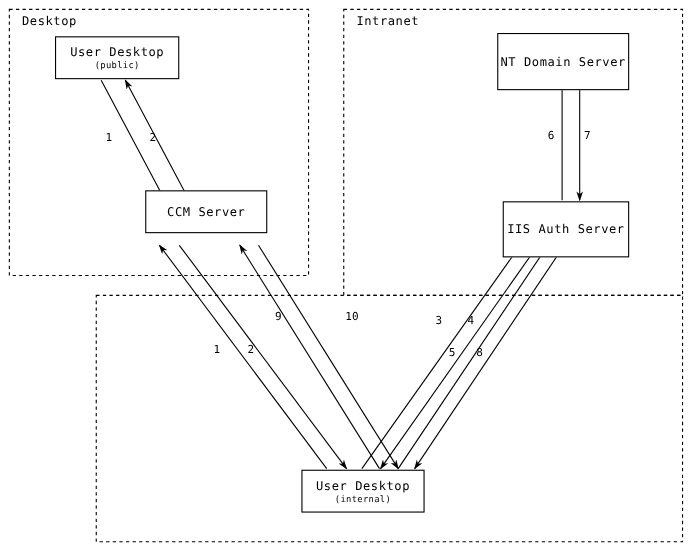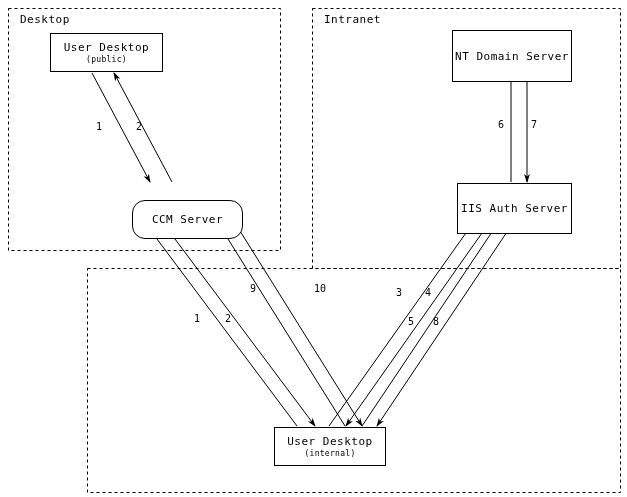--- a/index.html
+++ b/index.html
@@ -100,21 +100,21 @@
   <div id="zone-labels">
       <div class="zone-label" style="left: 20px; top: 13px;">Desktop</div>
       <div class="zone-label" style="left: 324px; top: 13px;">Intranet</div>
     </div>
 
   <div id="node-boxes">
       <div class="node-box" style="left: 50px; top: 33px; width: 113px; height: 39px;">
         <div class="node-title">User Desktop</div>
         <div class="node-sub">(public)</div>
       </div>
-      <div class="node-box" style="left: 132px; top: 200px; width: 111px; height: 39px; border-radius: 13px;">
+      <div class="node-box" style="left: 132px; top: 173px; width: 111px; height: 39px;">
         <div class="node-title">CCM Server</div>
       </div>
       <div class="node-box" style="left: 452px; top: 30px; width: 120px; height: 52px;">
         <div class="node-title">NT Domain Server</div>
       </div>
       <div class="node-box" style="left: 457px; top: 183px; width: 115px; height: 51px;">
         <div class="node-title">IIS Auth Server</div>
       </div>
       <div class="node-box" style="left: 274px; top: 427px; width: 112px; height: 39px;">
         <div class="node-title">User Desktop</div>

